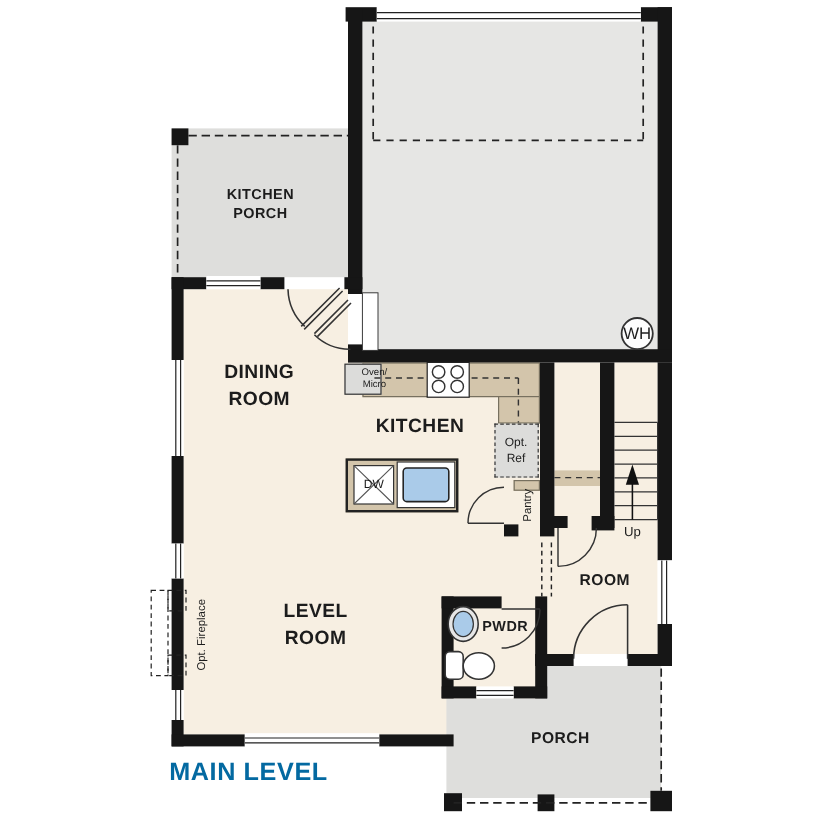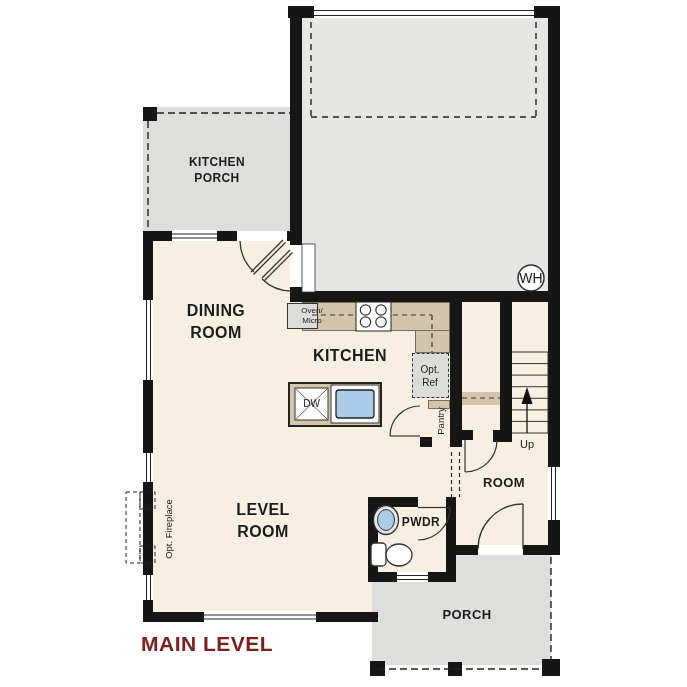--- a/index.html
+++ b/index.html
@@ -10,21 +10,21 @@
   .ggray{background:var(--garage-floor,#e6e6e4);}
   .pgray{background:var(--porch-floor,#dededc);}
   .wall{position:absolute;background:var(--wall,#161616);}
   .counter{position:absolute;background:var(--counter,#d3c5ab);border:1px solid #77705f;box-sizing:border-box;}
   .appl{position:absolute;background:var(--appliance,#dcdcda);box-sizing:border-box;}
   svg{position:absolute;left:0;top:0;pointer-events:none;}
   .lbl{position:absolute;color:#1c1c1c;font-weight:bold;text-align:center;
        white-space:pre-line;line-height:1.35;letter-spacing:.4px;transform:translate(-50%,-50%);}
   .lbl.sm{font-weight:normal;letter-spacing:0;}
   .lbl.rot{transform:translate(-50%,-50%) rotate(-90deg);white-space:nowrap;}
-  .title{position:absolute;color:#7f1d1d;font-weight:bold;font-size:21px;letter-spacing:.5px;}
+  .title{position:absolute;color:#0369a1;font-weight:bold;font-size:21px;letter-spacing:.5px;}
 </style>
 </head>
 <body>
 
 <div id="plan">
 
   <div class="room pgray" style="left:143px;top:107px;width:147px;height:124px;"></div>
   <div class="room ggray" style="left:302px;top:17px;width:246px;height:274px;"></div>
   <div class="room cream" style="left:153px;top:241px;width:137px;height:371px;"></div>
   <div class="room cream" style="left:290px;top:302px;width:160px;height:310px;"></div>

